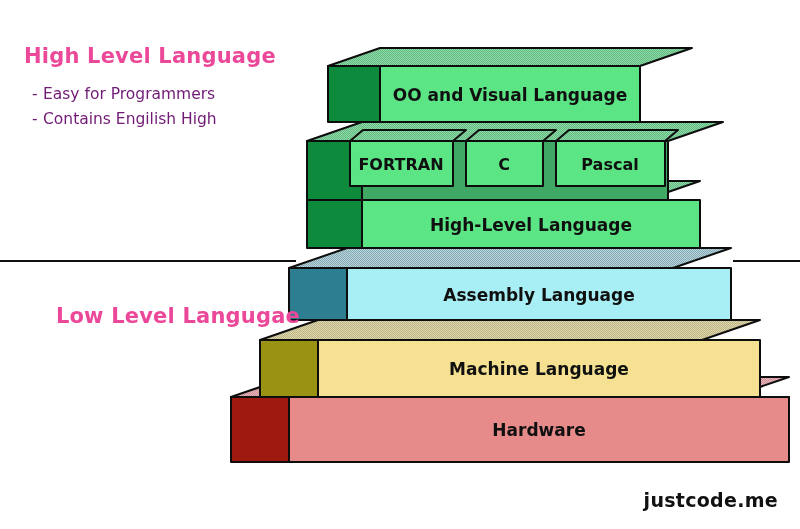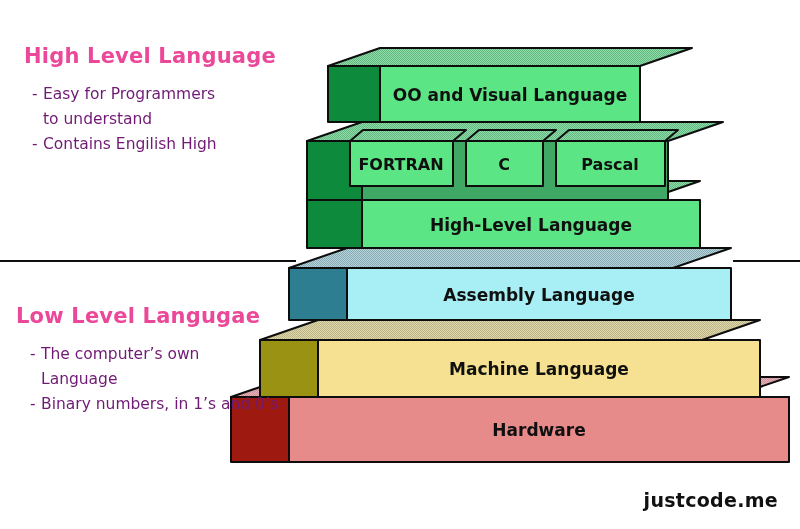--- a/index.html
+++ b/index.html
@@ -170,37 +170,23 @@
 
 <div class="divider" style="left:0px; top:260px; width:296px;"></div>
 <div class="divider" style="left:733px; top:260px; width:67px;"></div>
 
 <div class="side-block" style="top:44px;">
   <div class="side-title" style="padding-left:24px;">High Level Language</div>
   <div class="bullets">
     <div class="bullet">
       <span class="dash">-</span><span>Easy for Programmers</span>
     </div>
-    <div class="bullet cont">
-      <span>to understand</span>
-    </div>
     <div class="bullet">
       <span class="dash">-</span><span>Contains Engilish High</span>
     </div>
   </div>
 </div>
 
-<div class="side-block" style="top:304px;">
+<div class="side-block" style="top:304px;text-align:right;">
   <div class="side-title" style="padding-left:16px;">Low Level Langugae</div>
-  <div class="bullets" style="padding-left:30px;">
-    <div class="bullet">
-      <span class="dash">-</span><span>The computer’s own</span>
-    </div>
-    <div class="bullet cont">
-      <span>Language</span>
-    </div>
-    <div class="bullet">
-      <span class="dash">-</span><span>Binary numbers, in 1’s and 0’s</span>
-    </div>
-  </div>
 </div>
 
 <div class="watermark">justcode.me</div>
 
 </body></html>

